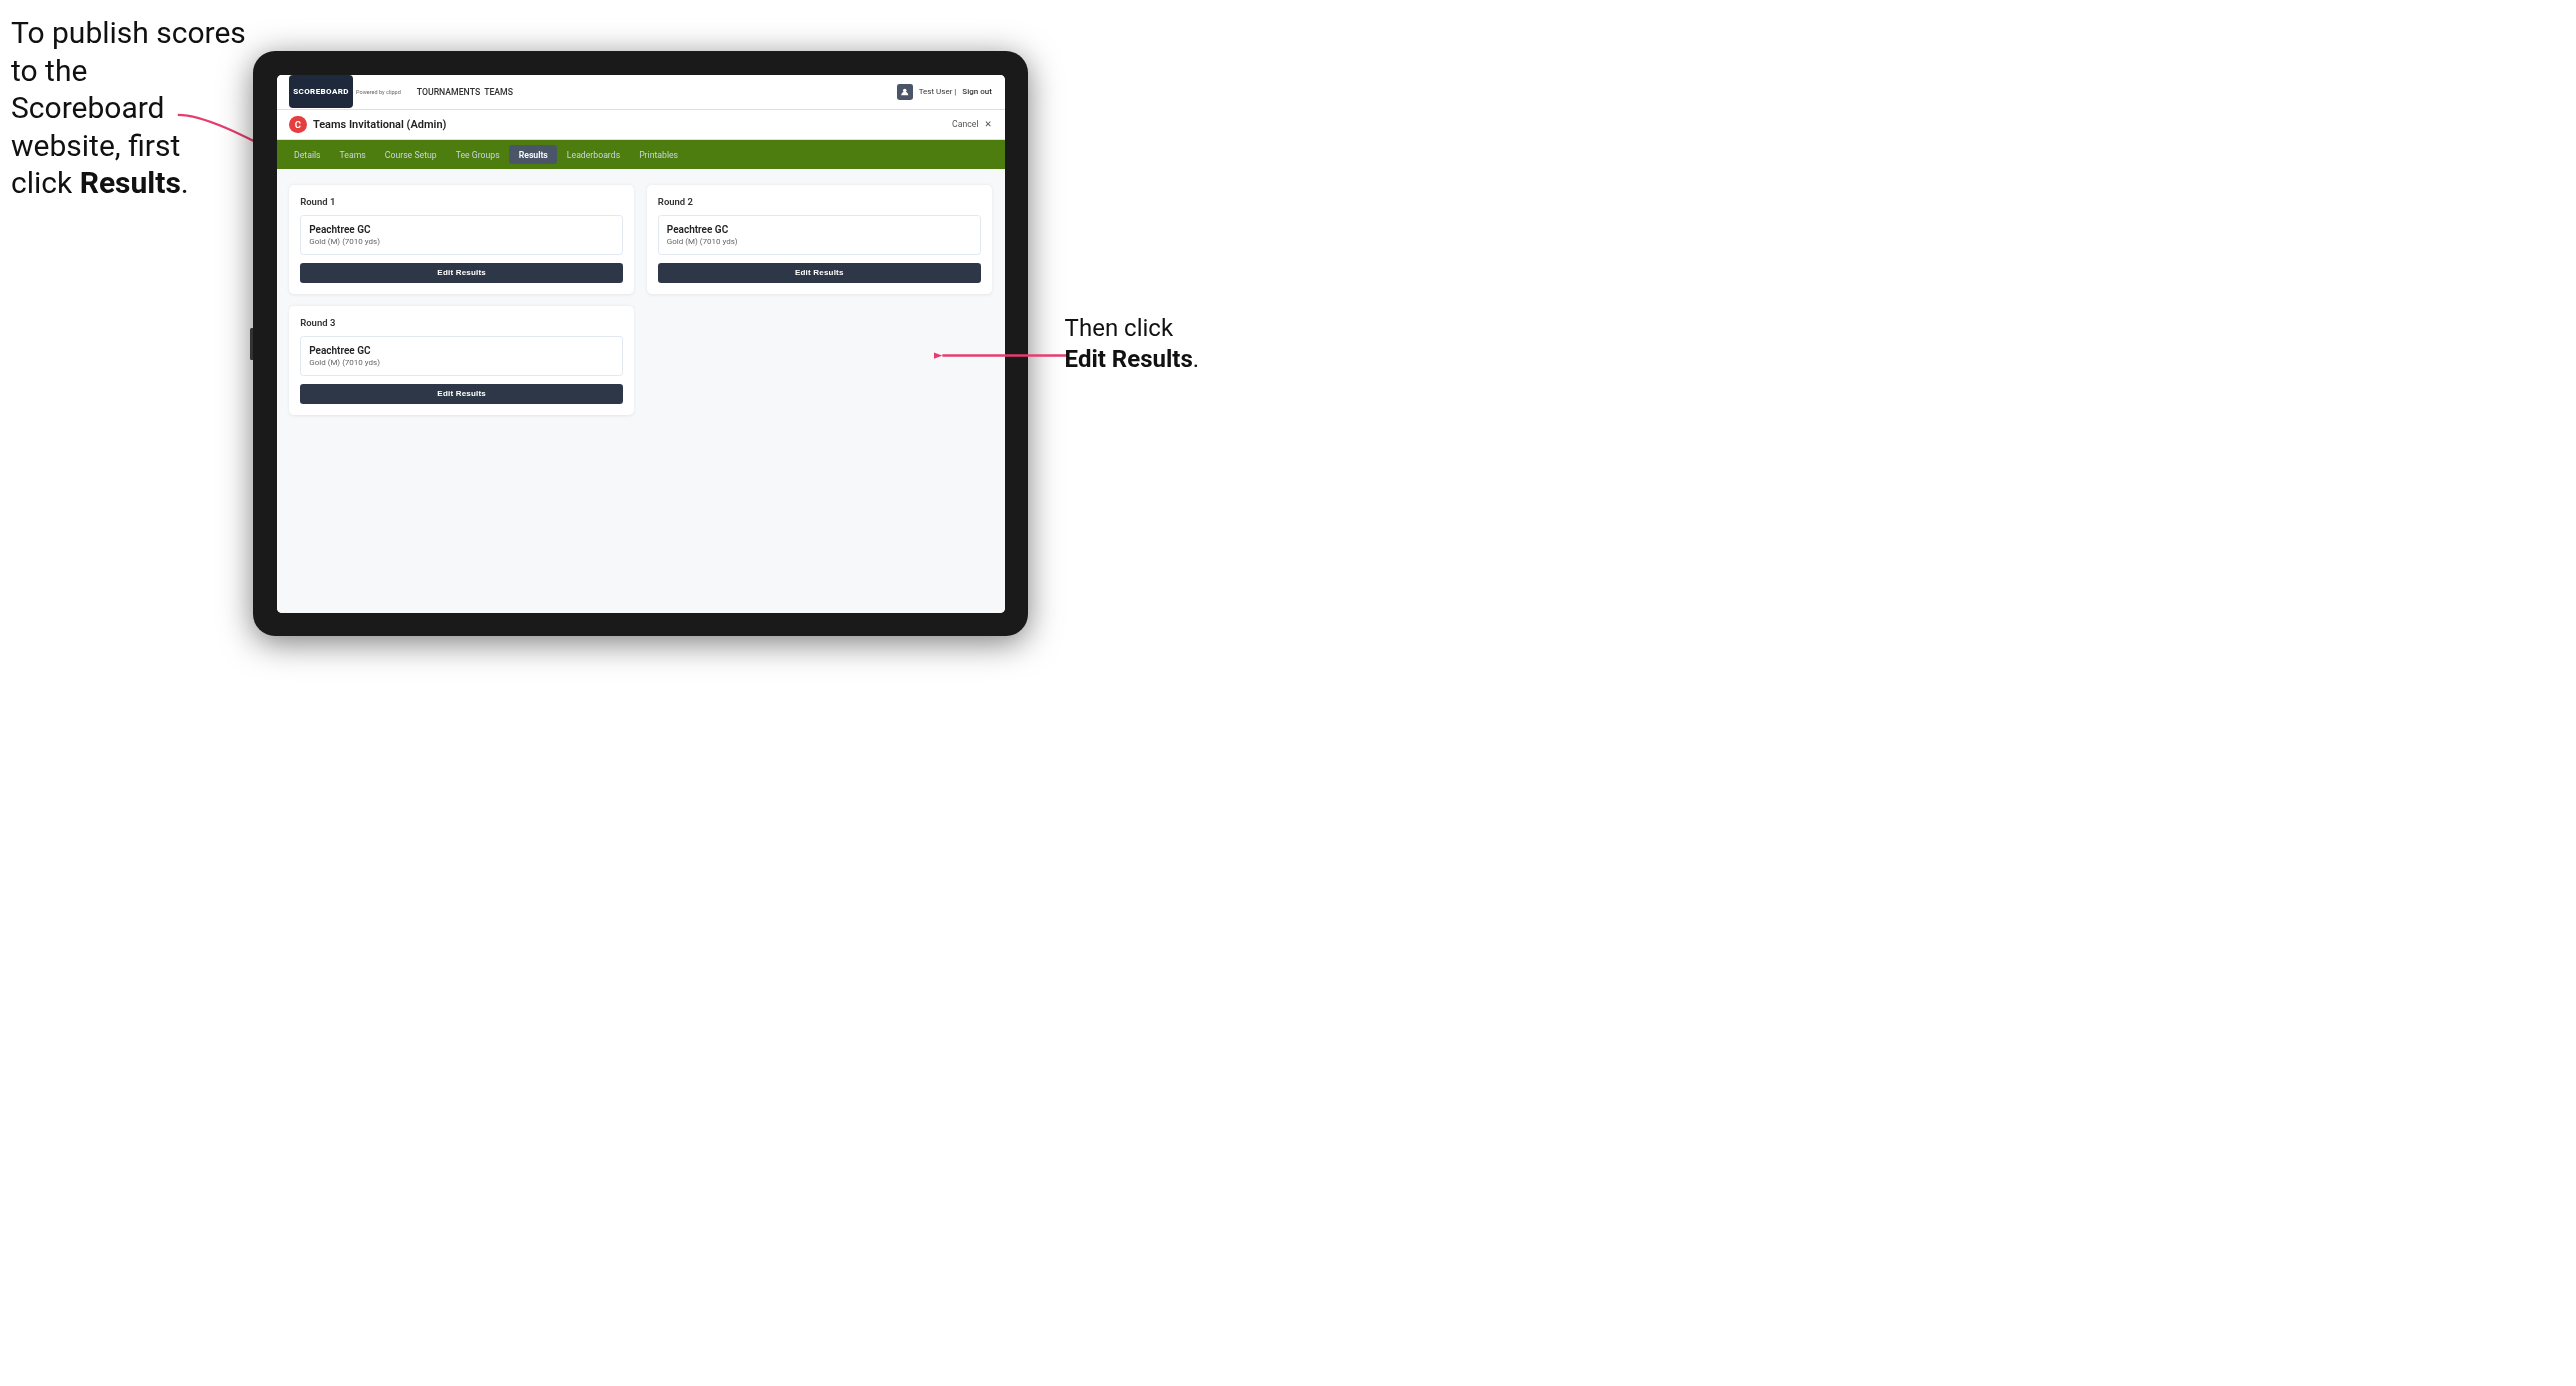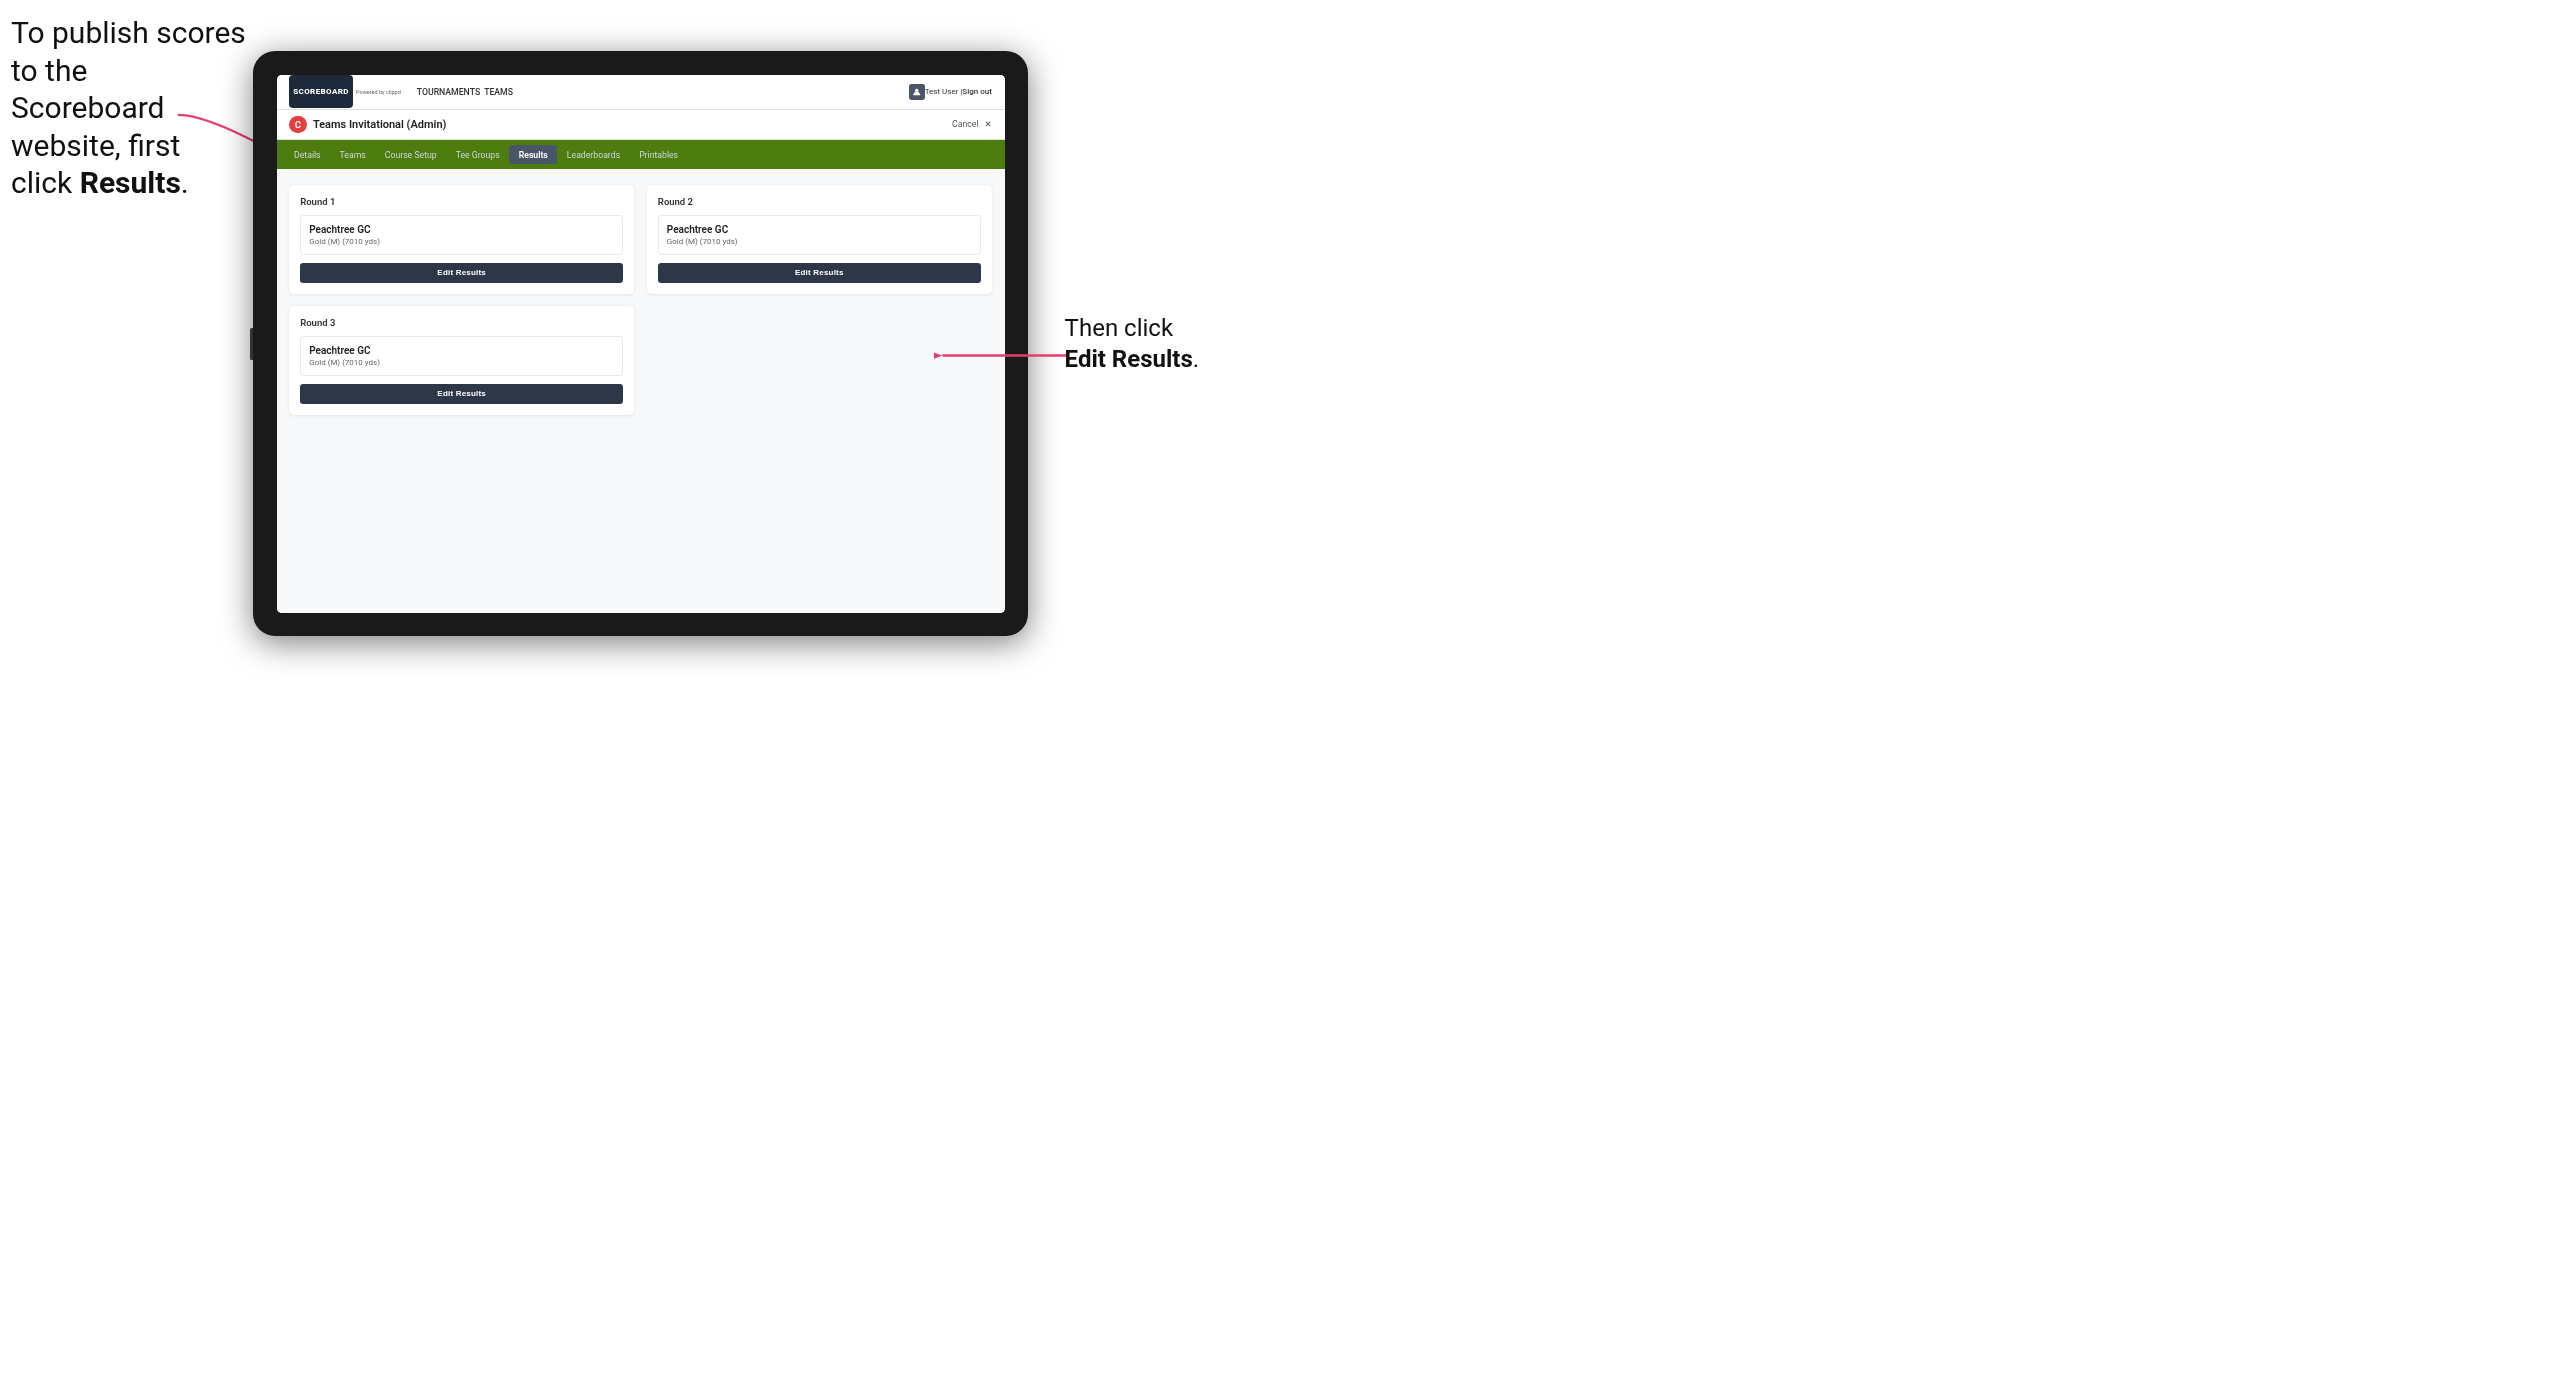--- a/index.html
+++ b/index.html
@@ -107,21 +107,21 @@
       color: #333;
       text-decoration: none;
       font-weight: 500;
       cursor: pointer;
     }
 
     .nav-right {
       margin-left: auto;
       display: flex;
       align-items: center;
-      gap: 0;
+      gap: 6px;
     }
 
     .user-icon-box {
       width: 16px;
       height: 16px;
       background: #4a5568;
       border-radius: 2.4px;
       display: flex;
       align-items: center;
       justify-content: center;

